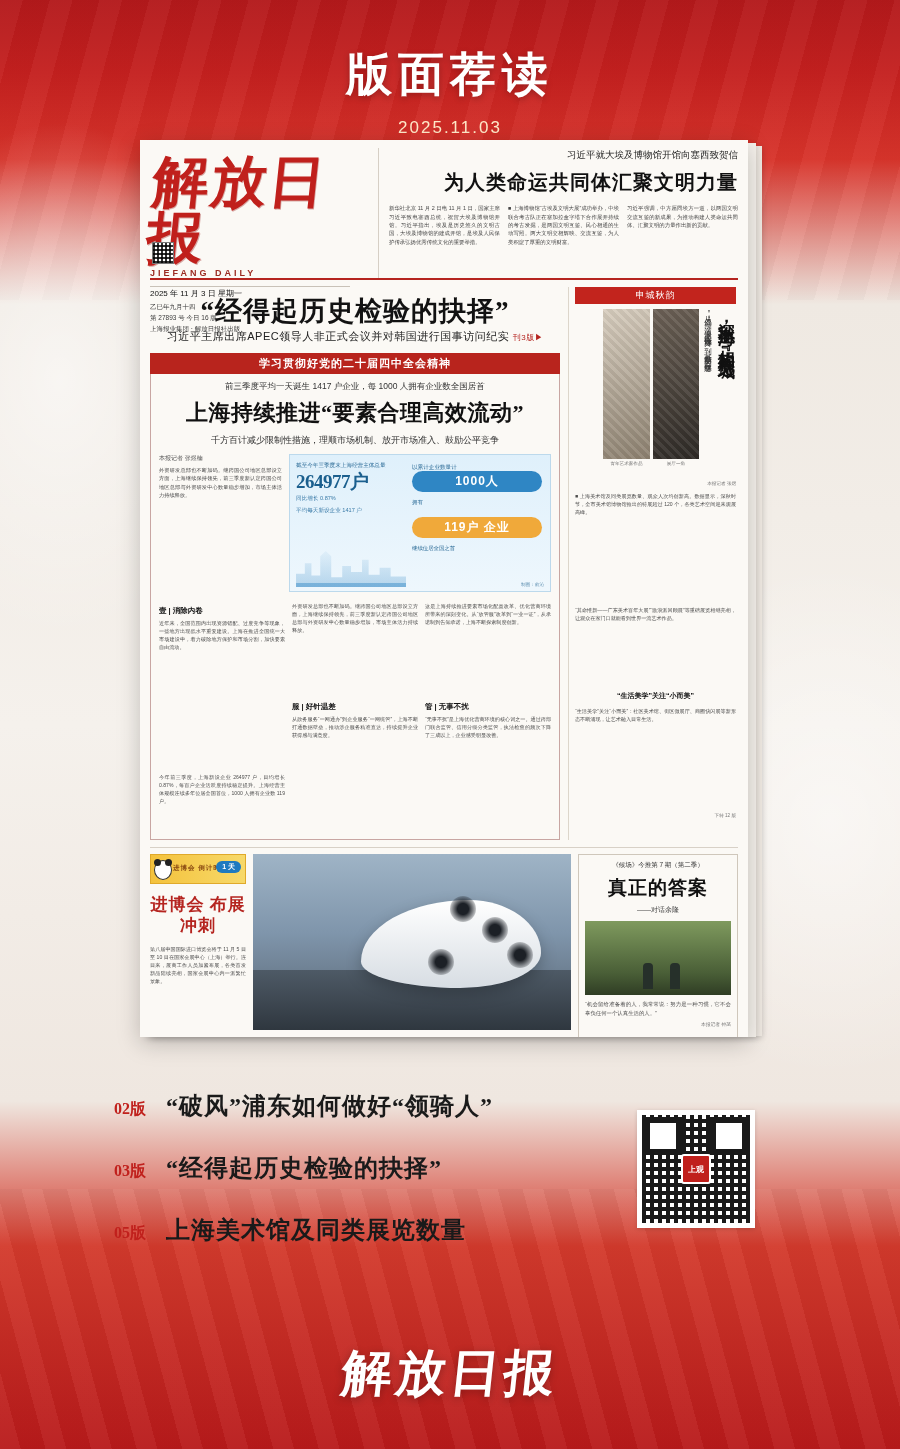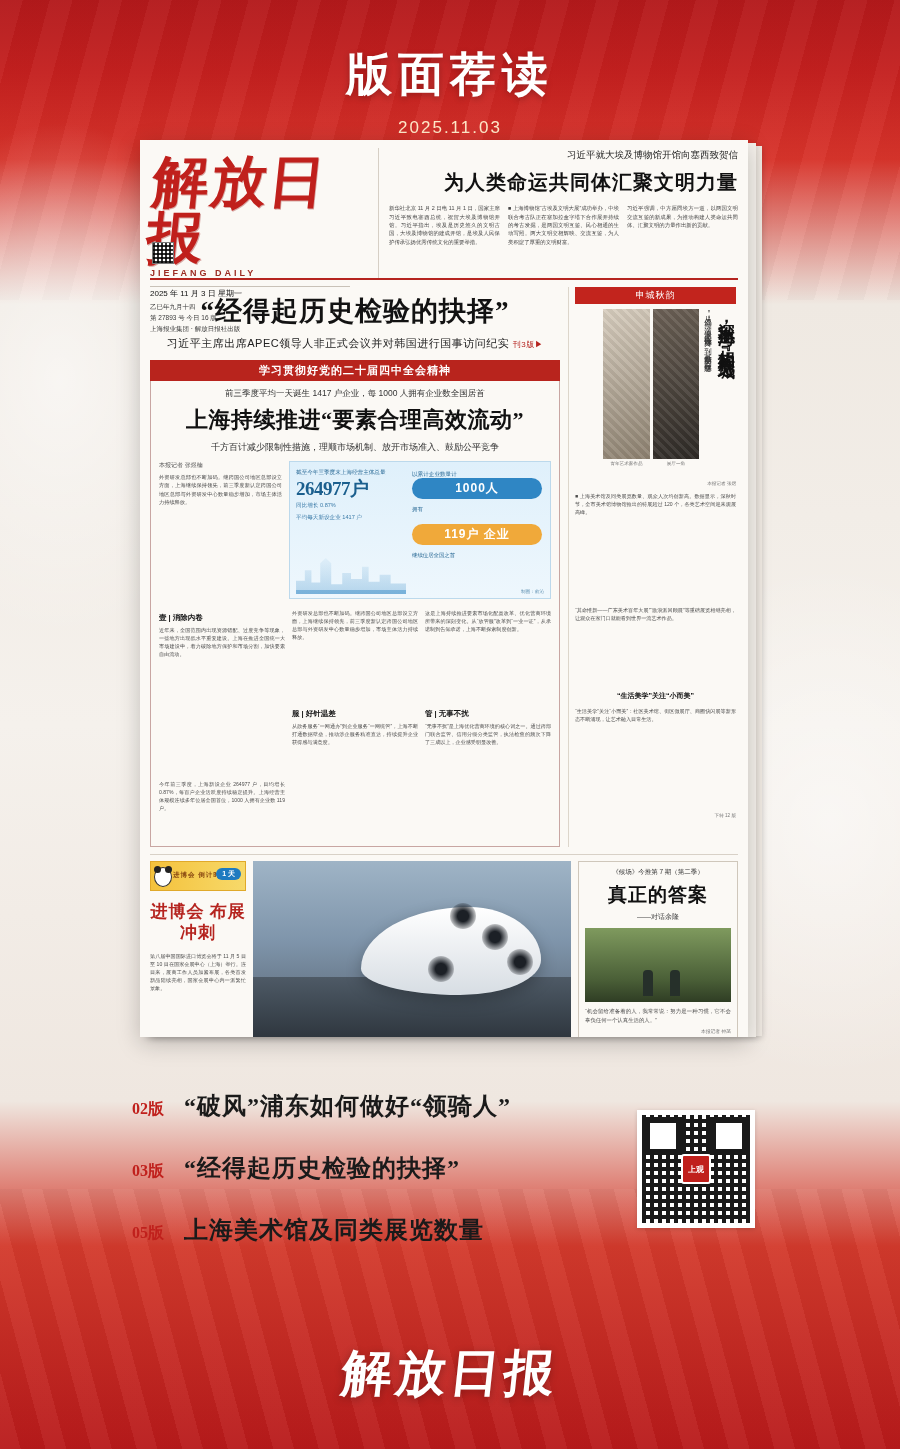--- a/index.html
+++ b/index.html
@@ -127,21 +127,21 @@
   .main-area { display: flex; gap: 8px; margin-top: 7px; }
   .main-left { width: 410px; }
   .main-right { width: 168px; border-left: 1px solid #ddd6cb; padding-left: 6px; }
 
   .headline-1 {
     font-family: "Liberation Serif", serif; font-weight: bold;
     font-size: 27px; color: #121212; text-align: center; letter-spacing: 1px;
     margin-top: 6px;
   }
   .subhead-1 {
-    font-size: 11px; color: #222; text-align: center; margin-top: 7px; letter-spacing: .5px;
+    font-size: 11px; color: #222; text-align: center; margin-top: 0; letter-spacing: .5px;
   }
   .subhead-1 .ref { font-size: 8px; color: #b5241f; }
 
   .band {
     margin-top: 9px; background: #b8241d; color: #fff; text-align: center;
     font-size: 11px; padding: 3px 0; letter-spacing: 1px; font-weight: bold;
   }
   .box-2 { border: 1px solid #c8a6a2; border-top: none; padding: 7px 8px 6px; }
   .kicker-2 { font-size: 8.5px; color: #333; text-align: center; }
   .headline-2 {
@@ -269,21 +269,21 @@
     margin-top:6px; height: 74px;
     background: linear-gradient(180deg,#7f9a5e,#4a5f37 70%,#2f3d24);
     position:relative; overflow:hidden;
   }
   .br-photo .fig { position:absolute; bottom:6px; width:10px;height:26px;background:#26302a;border-radius:4px 4px 0 0;}
   .br-quote { font-size:5.4px; line-height:1.6; color:#4a4a4a; margin-top:5px; text-align:justify;}
   .br-credit { font-size:4.8px; color:#777; text-align:right; margin-top:4px;}
 
   
   .index {
-    position: absolute; top: 1090px; left: 132px; width: 640px;
+    position: absolute; top: 1090px; left: 114px; width: 640px;
   }
   .idx-row { display: flex; align-items: baseline; margin-bottom: 30px; }
   .idx-num {
     color: #c0201c; font-weight: bold; font-size: 16px; width: 52px;
     font-family: "Liberation Serif", serif;
   }
   .idx-text {
     font-family: "Liberation Serif", serif; font-weight: bold;
     font-size: 24px; color: #1a1a1a; letter-spacing: 1px;
   }

